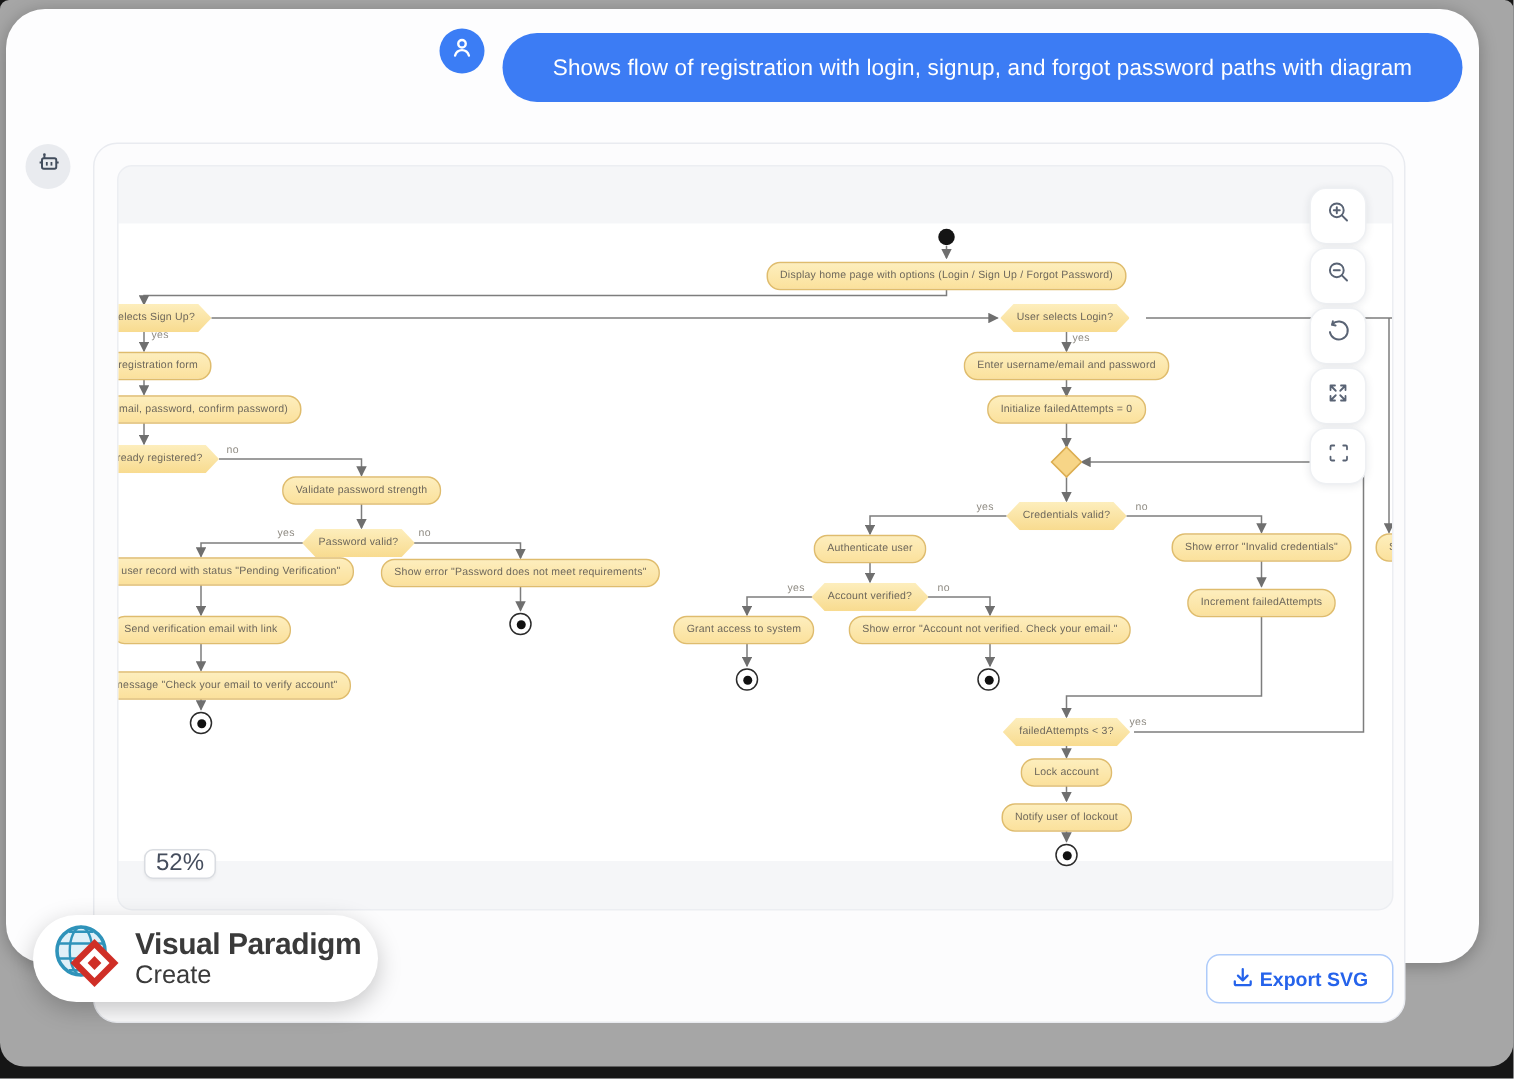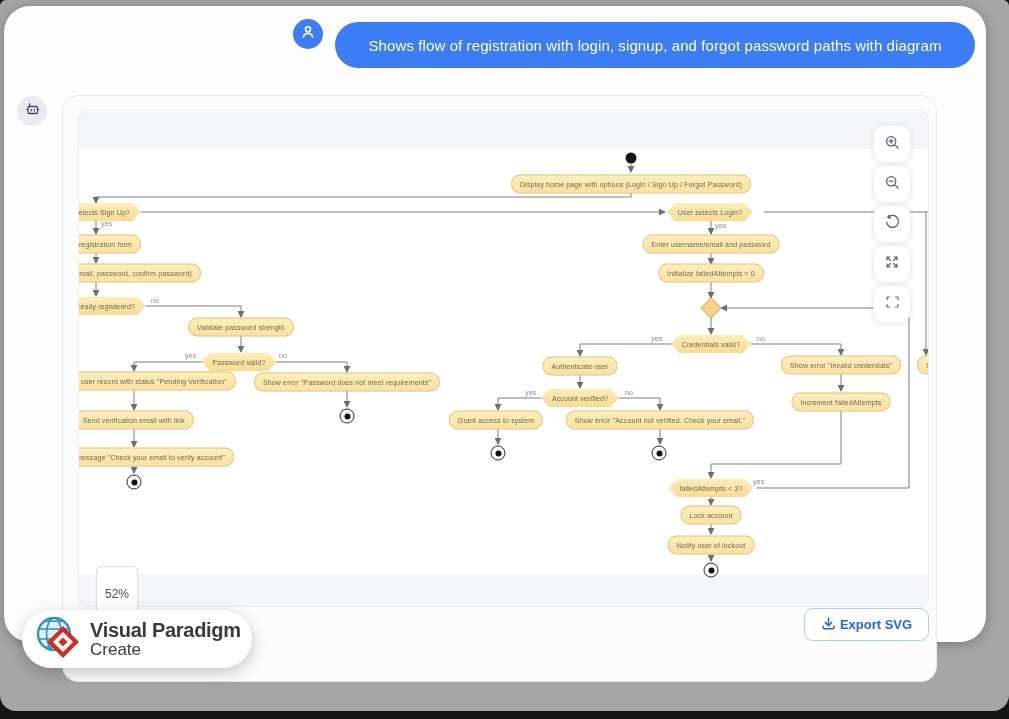--- a/index.html
+++ b/index.html
@@ -26,23 +26,23 @@
   .n-decision{padding:1px 11px;background:linear-gradient(#fdeebd,#f8db8f);clip-path:polygon(0 50%,9px 0,calc(100% - 9px) 0,100% 50%,calc(100% - 9px) 100%,9px 100%);height:17px;line-height:17px}
   .n-start{width:11px;height:11px;border-radius:50%;background:#141414;padding:0}
   .n-end{width:13px;height:13px;border-radius:50%;border:1.6px solid #2b2b2b;background:#fff;padding:0}
   .n-end::after{content:"";position:absolute;left:50%;top:50%;width:6px;height:6px;border-radius:50%;background:#111;transform:translate(-50%,-50%)}
   .n-merge{width:13px;height:13px;background:#f7d587;border:1px solid #dcae54;padding:0}
   .n-merge.cc{transform:translate(-50%,-50%) rotate(45deg)}
   .edge-label{position:absolute;font-size:7px;color:#8f8b83;letter-spacing:.2px}
 
   
   .ctrl{position:absolute;left:810px;width:36px;height:36px;border-radius:11px;background:#fff;border:1px solid #eef0f3;box-shadow:0 1px 6px rgba(25,35,60,.10);display:flex;align-items:center;justify-content:center;color:#596374;cursor:pointer}
-  .zoom-badge{position:absolute;left:33px;top:470px;min-width:26px;padding:20px 7px;background:#fff;border:1px solid #d9dce1;border-radius:6px;font-size:12px;color:#454d5d;text-align:center;box-shadow:0 1px 2px rgba(0,0,0,.05)}
-
-  .export-btn{position:absolute;left:741px;top:512px;width:123px;height:31px;border-radius:9px;background:#fff;border:1px solid #aecbfa;color:#2563eb;font-size:13px;font-weight:bold;display:flex;align-items:center;justify-content:center;gap:4px;cursor:pointer}
+  .zoom-badge{position:absolute;left:33px;top:470px;min-width:26px;padding:0 7px;background:#fff;border:1px solid #d9dce1;border-radius:6px;font-size:16px;color:#454d5d;text-align:center;box-shadow:0 1px 2px rgba(0,0,0,.05)}
+
+  .export-btn{position:absolute;left:741px;top:540px;width:123px;height:31px;border-radius:9px;background:#fff;border:1px solid #aecbfa;color:#2563eb;font-size:13px;font-weight:bold;display:flex;align-items:center;justify-content:center;gap:4px;cursor:pointer}
 
   
   .logo-pill{position:absolute;left:18px;top:604px;width:230px;height:58px;border-radius:29px;background:#fff;box-shadow:0 5px 16px rgba(0,0,0,.22);display:flex;align-items:center;padding-left:12px;box-sizing:border-box}
   .logo-text{margin-left:8px;line-height:1}
   .logo-line1{font-size:20px;font-weight:bold;color:#3a3a3a;letter-spacing:-.3px}
   .logo-line2{font-size:17px;color:#3a3a3a;margin-top:1px}
 </style>
 </head>
 <body>
 

